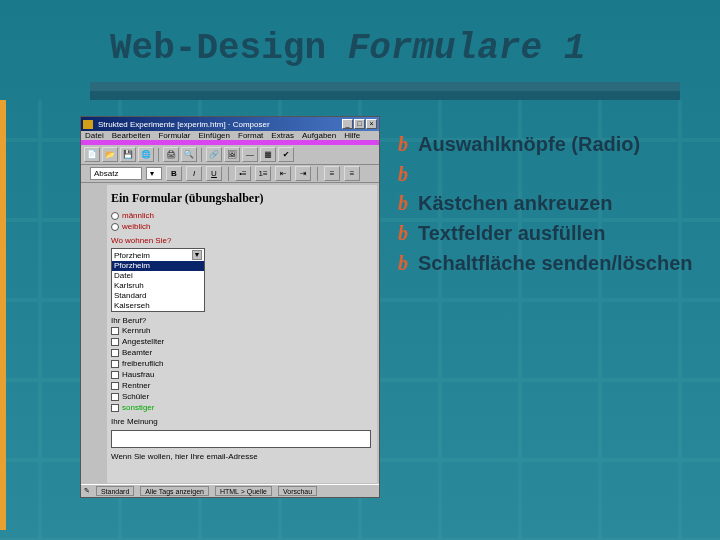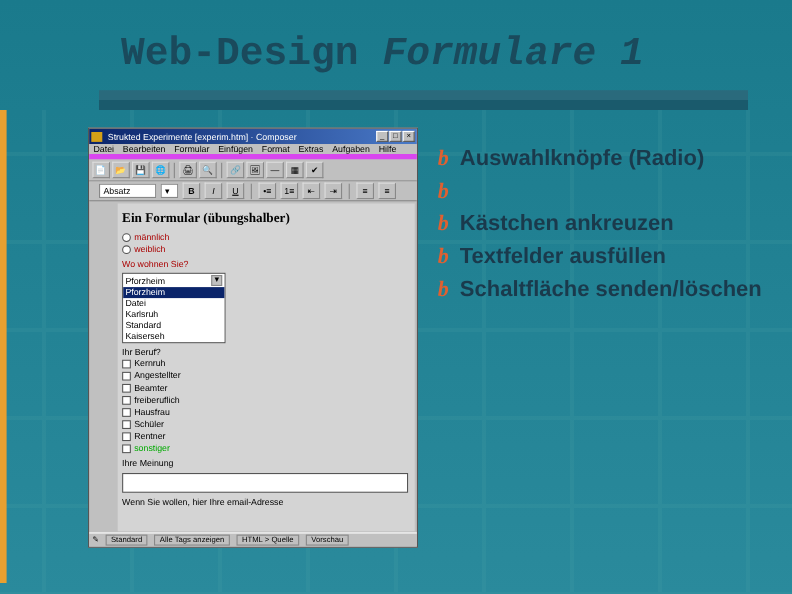--- a/index.html
+++ b/index.html
@@ -385,25 +385,25 @@
     <div class="check-line">
         <span class="check-box"></span>
         <span>freiberuflich</span>
       </div>
     <div class="check-line">
         <span class="check-box"></span>
         <span>Hausfrau</span>
       </div>
     <div class="check-line">
         <span class="check-box"></span>
+        <span>Rentner</span>
+      </div>
+    <div class="check-line">
+        <span class="check-box"></span>
         <span>Schüler</span>
-      </div>
-    <div class="check-line">
-        <span class="check-box"></span>
-        <span>Rentner</span>
       </div>
     <div class="check-line">
         <span class="check-box"></span>
         <span style="color:#0a0">sonstiger</span>
       </div>
 
     <div class="form-label">Ihre Meinung</div>
     <div class="textarea"></div>
 
     <div class="email-label">Wenn Sie wollen, hier Ihre email-Adresse</div>

